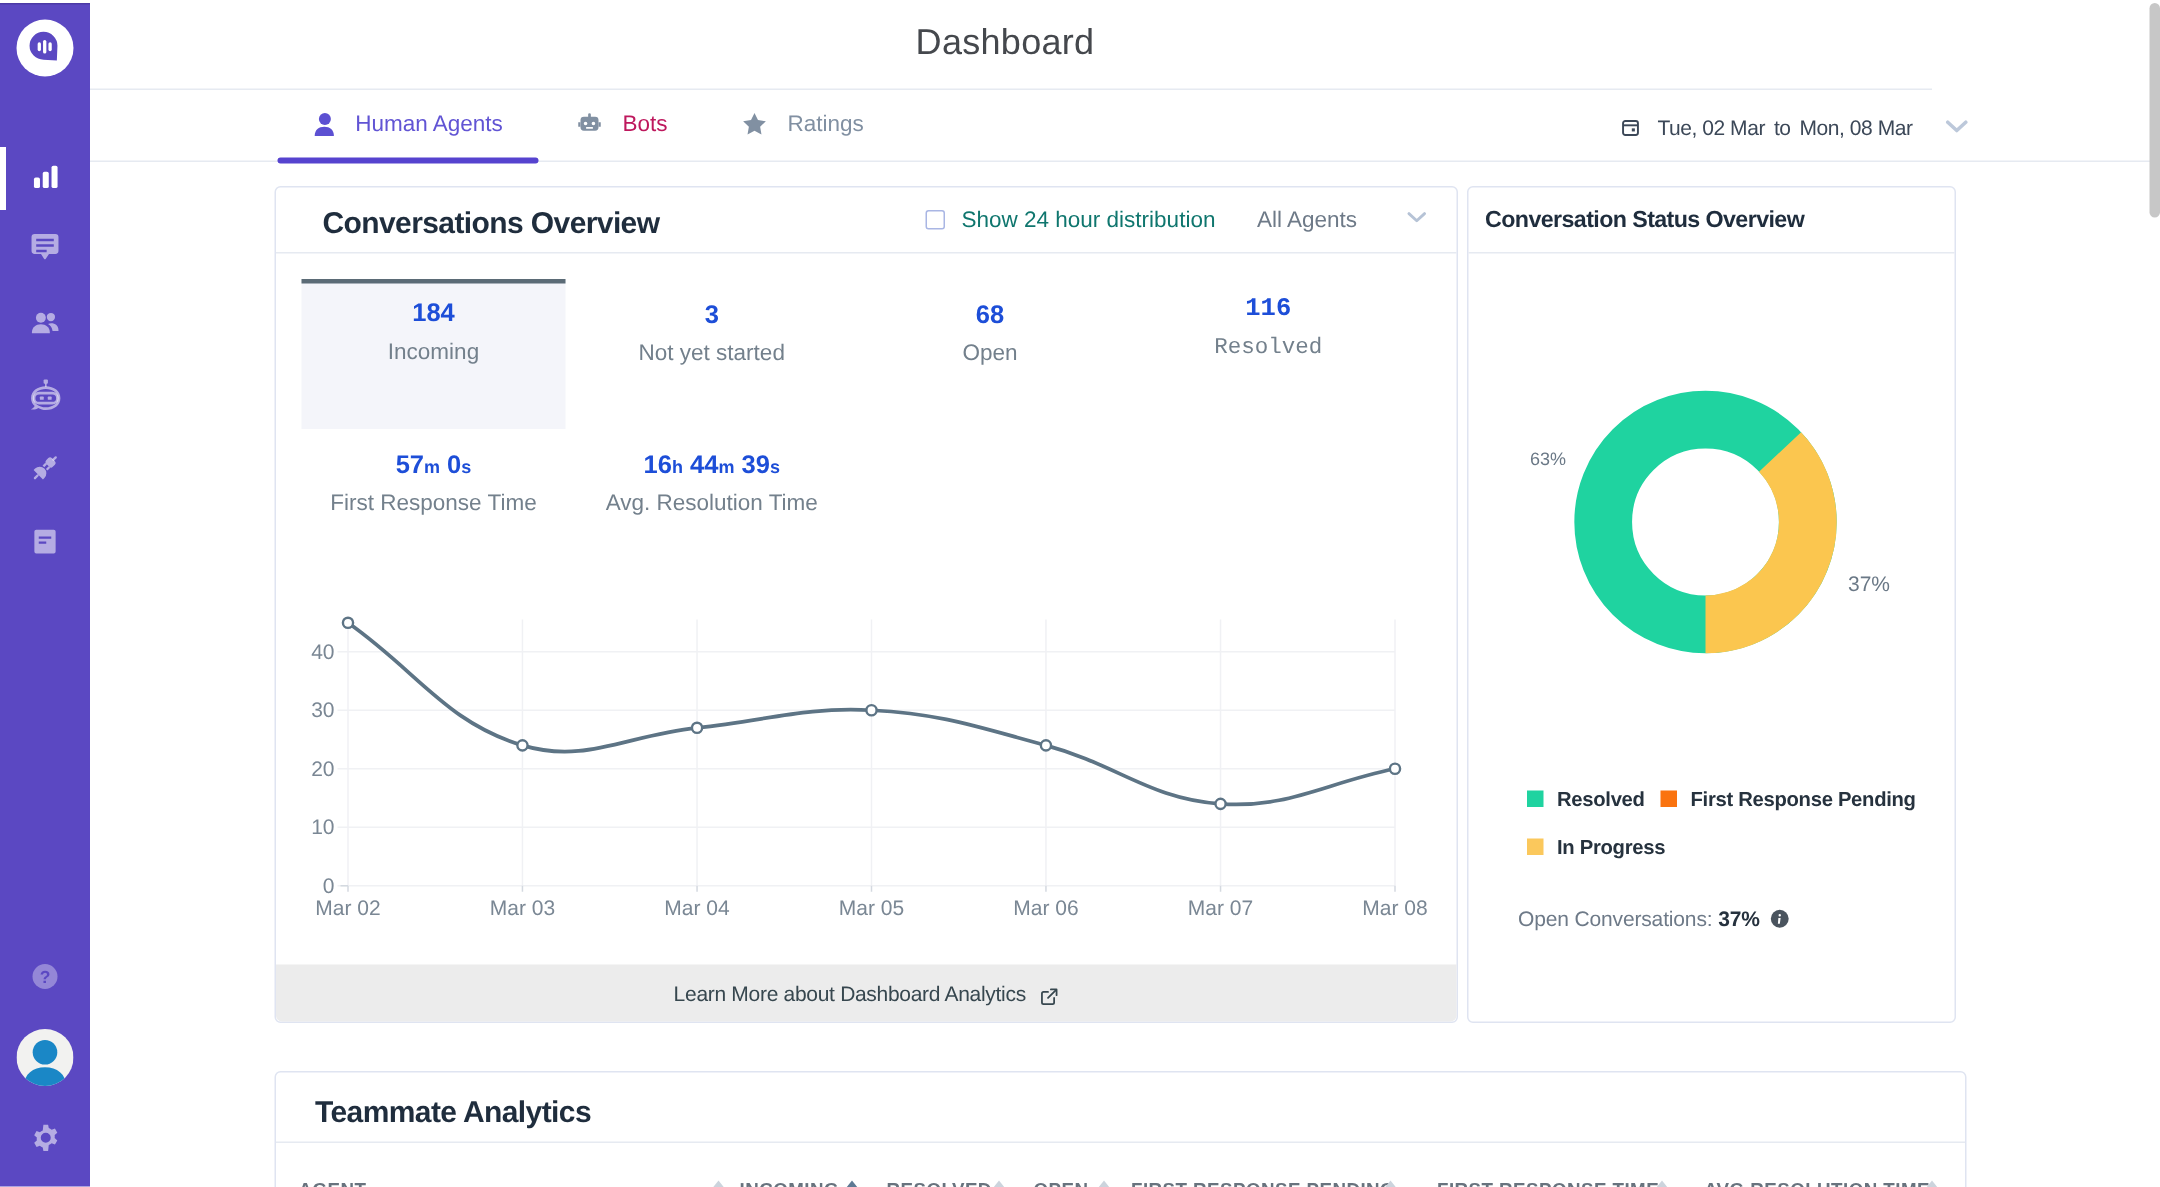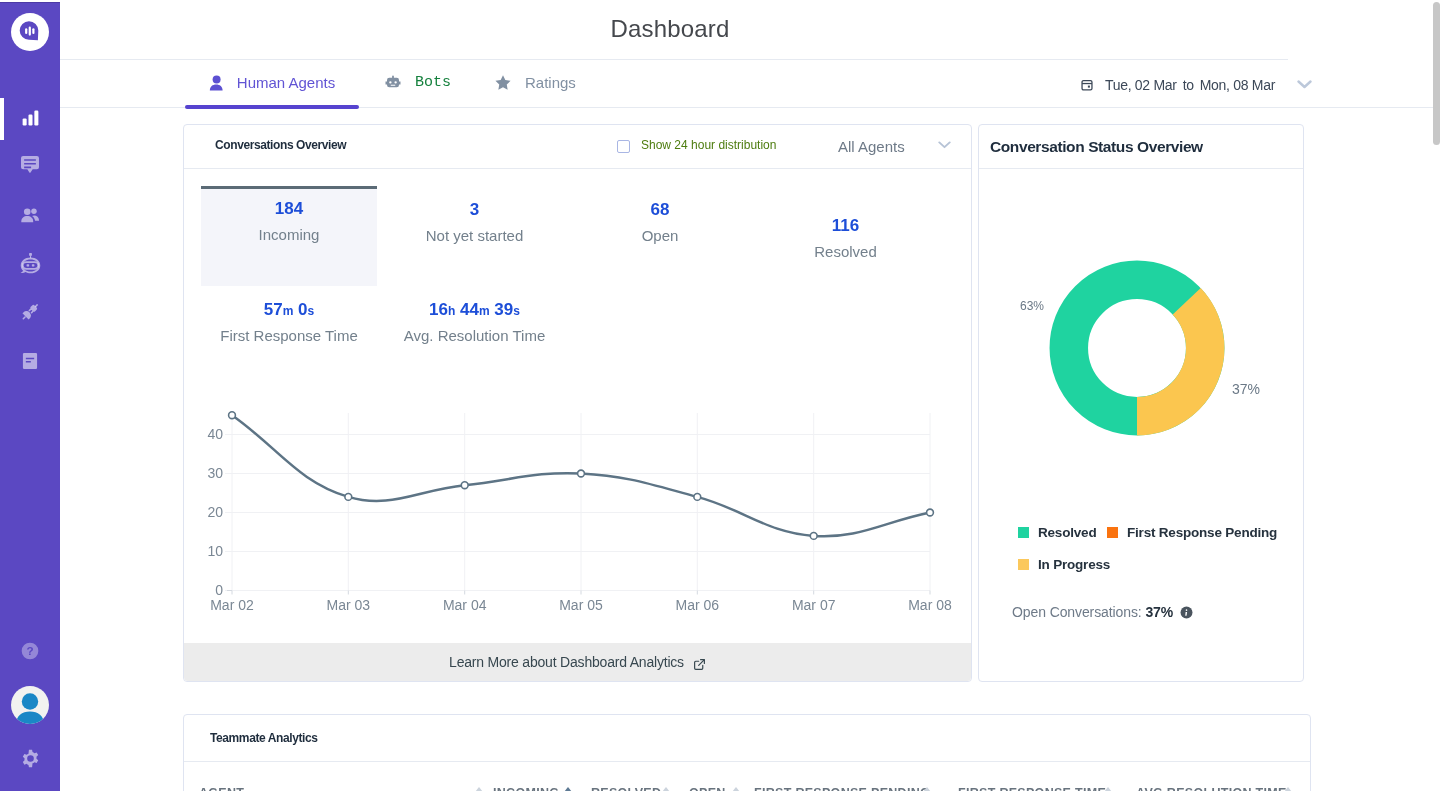--- a/index.html
+++ b/index.html
@@ -14,49 +14,49 @@
 .activebar { position:absolute; left:0; top:98px; width:4px; height:42px; background:#fff; }
 
 #header { position:absolute; left:60px; top:0; width:1228px; height:60px; background:#fff; border-bottom:1px solid #e6eaf1; }
 #header h1 { font-size:24px; font-weight:400; color:#45484d; text-align:center; line-height:58px; letter-spacing:0.2px; margin-right:8px;}
 
 #tabbar { position:absolute; left:60px; top:61px; width:1380px; height:47px; background:#fff; border-bottom:1px solid #e6eaf1; }
 .tab { position:absolute; top:0; height:47px; display:flex; align-items:center; font-size:15px; padding-bottom:4px; }
 .tab .ticon { margin-right:13px; display:flex; }
 #tab1 { left:124px; width:175px; justify-content:center; color:#6154d4; font-weight:400; }
 #tab1 .under { position:absolute; left:1px; bottom:-1px; width:174px; height:4px; background:#5643cf; border-radius:3px; }
-#tab2 { left:324px; color:#15803d;font-family:Liberation Mono, monospace; }
+#tab2 { left:324px; color:#be185d; }
 #tab3 { left:434px; color:#8190a2; }
 #daterange { position:absolute; right:128px; top:0; height:47px; display:flex; align-items:center; font-size:14px; letter-spacing:-0.3px; color:#3c4858; }
 #daterange .cal { margin-right:11px; display:flex; }
 #daterange .chev { margin-left:22px; }
 
 .card { position:absolute; background:#fff; border:1px solid #dfe4f1; border-radius:4px; }
 #card1 { left:183px; top:124px; width:789px; height:558px; }
 #card2 { left:978px; top:124px; width:326px; height:558px; }
 #card3 { left:183px; top:714px; width:1128px; height:200px; }
 .cardhead { position:absolute; left:0; top:0; width:100%; height:44px; border-bottom:1px solid #e6eaf1; }
-.cardtitle { font-size:12px; font-weight:700; color:#1f2d3d; letter-spacing:-0.4px; }
+.cardtitle { font-size:20px; font-weight:700; color:#1f2d3d; letter-spacing:-0.4px; }
 #card1 .cardtitle { position:absolute; left:31px; top:13px; }
 #card2 .cardtitle { position:absolute; left:11px; top:13px; font-size:15.5px;}
 #card3 .cardtitle { position:absolute; left:26px; top:16px; }
 
 #chk { position:absolute; left:433px; top:15px; width:13px; height:13px; border:1.5px solid #a9b6e4; border-radius:2px; background:#fff; }
-#chklabel { position:absolute; left:457px; top:13px; font-size:12px; color:#4d7c0f; }
+#chklabel { position:absolute; left:457px; top:13px; font-size:15px; color:#0f766e; }
 #allagents { position:absolute; left:654px; top:13px; font-size:15px; color:#6e7a88; }
 #c1chev { position:absolute; left:754px; top:16px; }
 
 .metric { position:absolute; width:176px; text-align:center; }
 .mnum { font-size:17px; font-weight:700; color:#1d4ed8; }
 .mnum small { font-size:12px; font-weight:700; }
 .mlabel { font-size:15px; color:#73808c; margin-top:7px; }
 #m1 { left:17px; top:60.5px; height:100px; background:#f4f5fa; border-top:3.5px solid #5b6b76; padding-top:10.5px;}
 #m2 { left:202.5px; top:74.5px; }
 #m3 { left:388px; top:74.5px; }
-#m4 { left:573.5px; top:91px; }
+#m4 { left:573.5px; top:72px;font-family:Liberation Mono, monospace; }
 #m5 { left:17px; top:174.5px; }
 #m6 { left:202.5px; top:174.5px; }
 
 #learn { position:absolute; left:0; bottom:0; width:100%; height:38px; background:#ececec; border-radius:0 0 4px 4px; display:flex; align-items:center; justify-content:center; font-size:14px; letter-spacing:-0.2px; color:#37474f; }
 
 .legsq { position:absolute; width:11px; height:11px; }
 .legtext { position:absolute; font-size:13.5px; font-weight:700; color:#26323e; letter-spacing:-0.2px; }
 #openconv { position:absolute; left:33px; top:478.5px; font-size:14px; letter-spacing:-0.1px; color:#6e7a88; white-space:nowrap; }
 #openconv b { color:#26323e; }
 #openconv svg { display:inline-block; }

